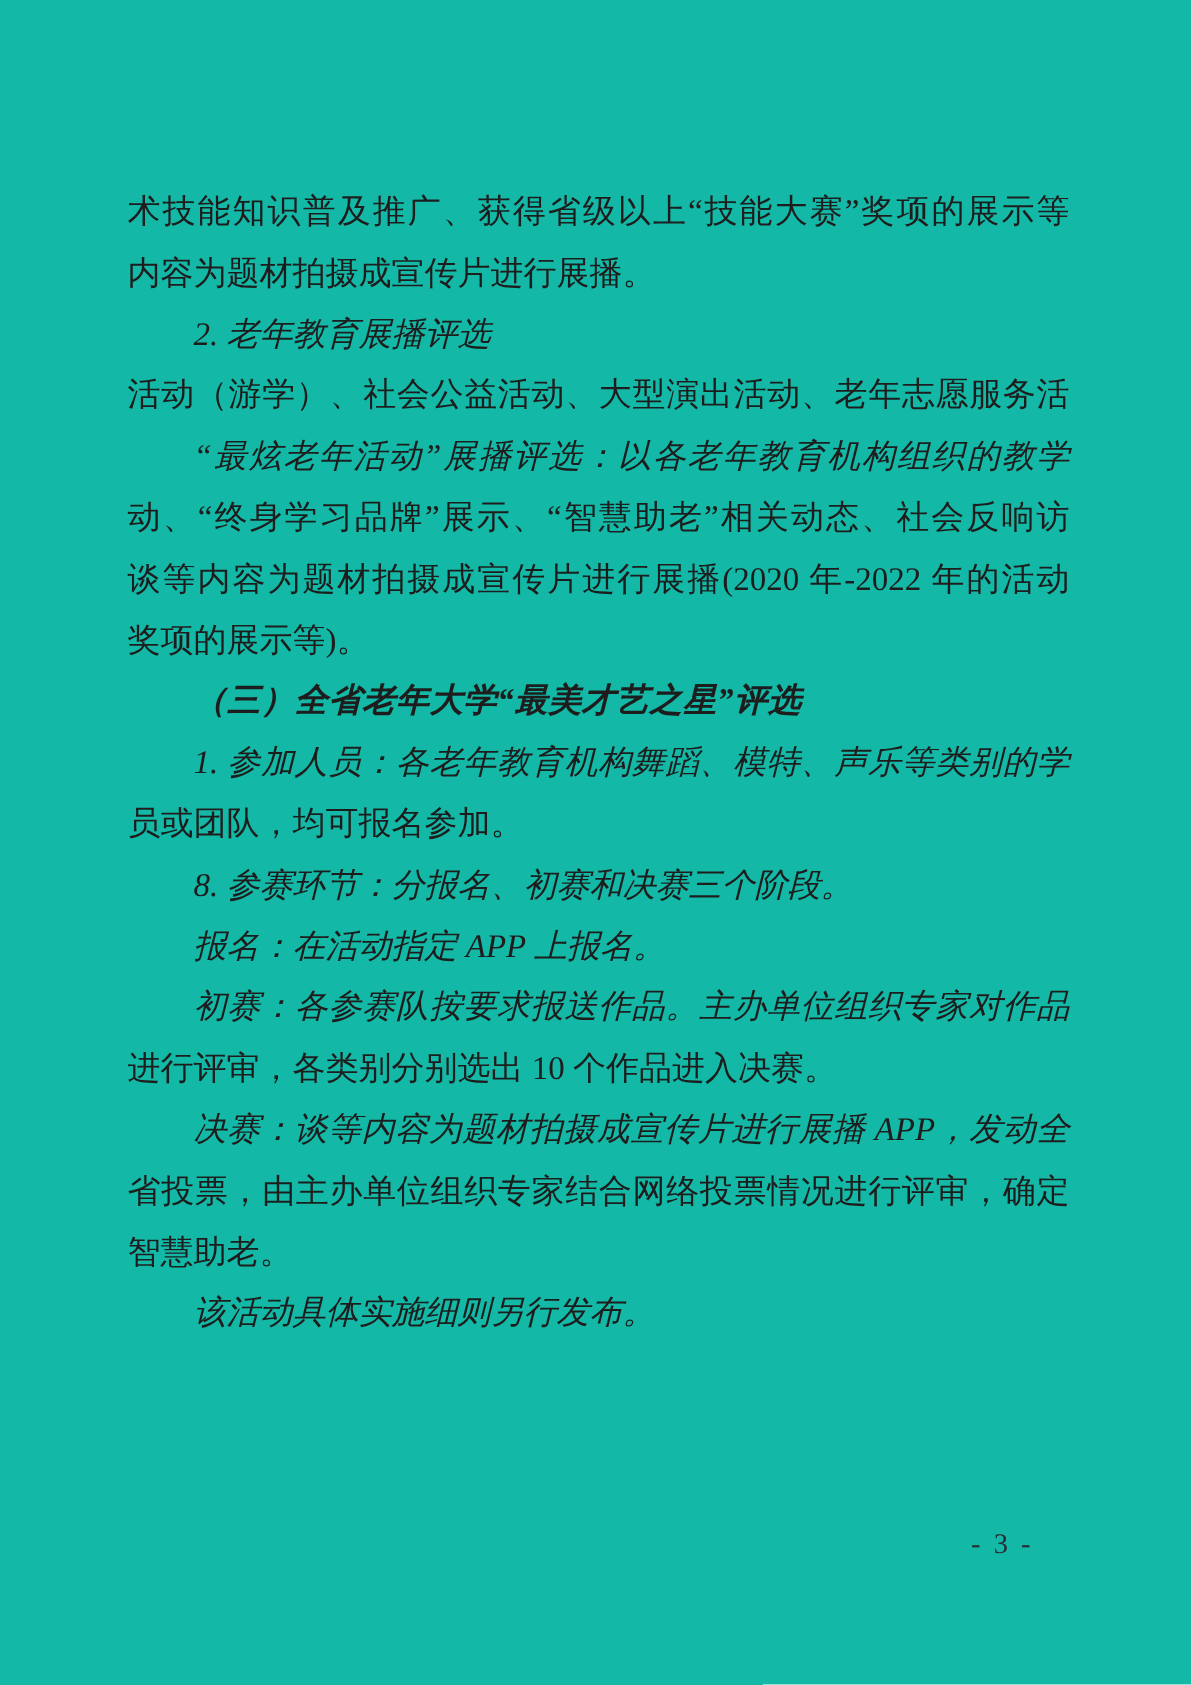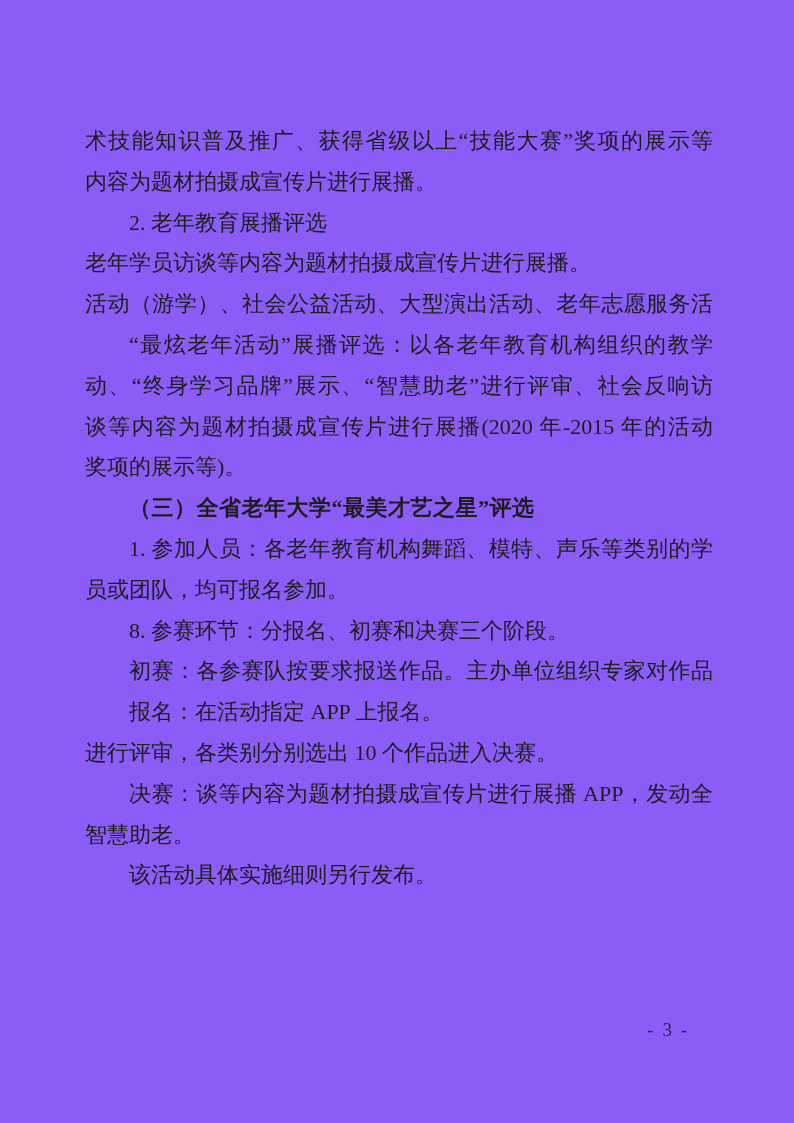--- a/index.html
+++ b/index.html
@@ -4,21 +4,21 @@
 <style>
   html, body {
     margin: 0;
     padding: 0;
     background: #ffffff;
   }
   .page {
     position: relative;
     width: 794px;
     height: 1123px;
-    background: #8b5cf6;
+    background: #14b8a6;
     overflow: hidden;
     font-family: "Liberation Serif", "DejaVu Serif", serif;
     color: #1d1d1d;
   }
   .content {
     position: absolute;
     left: 85px;
     top: 121px;
     width: 628px;
     font-size: 22px;
@@ -28,20 +28,21 @@
     width: 100%;
   }
   
   .j {
     text-align: justify;
     text-align-last: justify;
   }
   
   .ind {
     text-indent: 44px;
+    font-style: italic;
   }
   
   .b {
     font-weight: 700;
     letter-spacing: 0.5px;
   }
   .footer {
     position: absolute;
     left: 85px;
     top: 1019px;
@@ -55,32 +56,32 @@
   }
 </style>
 </head>
 <body>
 
 <div class="page">
   <div class="content">
     <div class="ln j">术技能知识普及推广、获得省级以上“技能大赛”奖项的展示等</div>
     <div class="ln">内容为题材拍摄成宣传片进行展播。</div>
     <div class="ln ind">2. 老年教育展播评选</div>
-    <div class="ln">老年学员访谈等内容为题材拍摄成宣传片进行展播。</div>
     <div class="ln j">活动（游学）、社会公益活动、大型演出活动、老年志愿服务活</div>
     <div class="ln ind j">“最炫老年活动”展播评选：以各老年教育机构组织的教学</div>
-    <div class="ln j">动、“终身学习品牌”展示、“智慧助老”进行评审、社会反响访</div>
-    <div class="ln j">谈等内容为题材拍摄成宣传片进行展播(2020 年-2015 年的活动</div>
+    <div class="ln j">动、“终身学习品牌”展示、“智慧助老”相关动态、社会反响访</div>
+    <div class="ln j">谈等内容为题材拍摄成宣传片进行展播(2020 年-2022 年的活动</div>
     <div class="ln">奖项的展示等)。</div>
     <div class="ln ind b">（三）全省老年大学“最美才艺之星”评选</div>
     <div class="ln ind j">1. 参加人员：各老年教育机构舞蹈、模特、声乐等类别的学</div>
     <div class="ln">员或团队，均可报名参加。</div>
     <div class="ln ind">8. 参赛环节：分报名、初赛和决赛三个阶段。</div>
+    <div class="ln ind">报名：在活动指定 APP 上报名。</div>
     <div class="ln ind j">初赛：各参赛队按要求报送作品。主办单位组织专家对作品</div>
-    <div class="ln ind">报名：在活动指定 APP 上报名。</div>
     <div class="ln">进行评审，各类别分别选出 10 个作品进入决赛。</div>
     <div class="ln ind j">决赛：谈等内容为题材拍摄成宣传片进行展播 APP，发动全</div>
+    <div class="ln j">省投票，由主办单位组织专家结合网络投票情况进行评审，确定</div>
     <div class="ln">智慧助老。</div>
     <div class="ln ind">该活动具体实施细则另行发布。</div>
   </div>
 
   <div class="footer">- 3 -</div>
 </div>
 
 </body></html>

